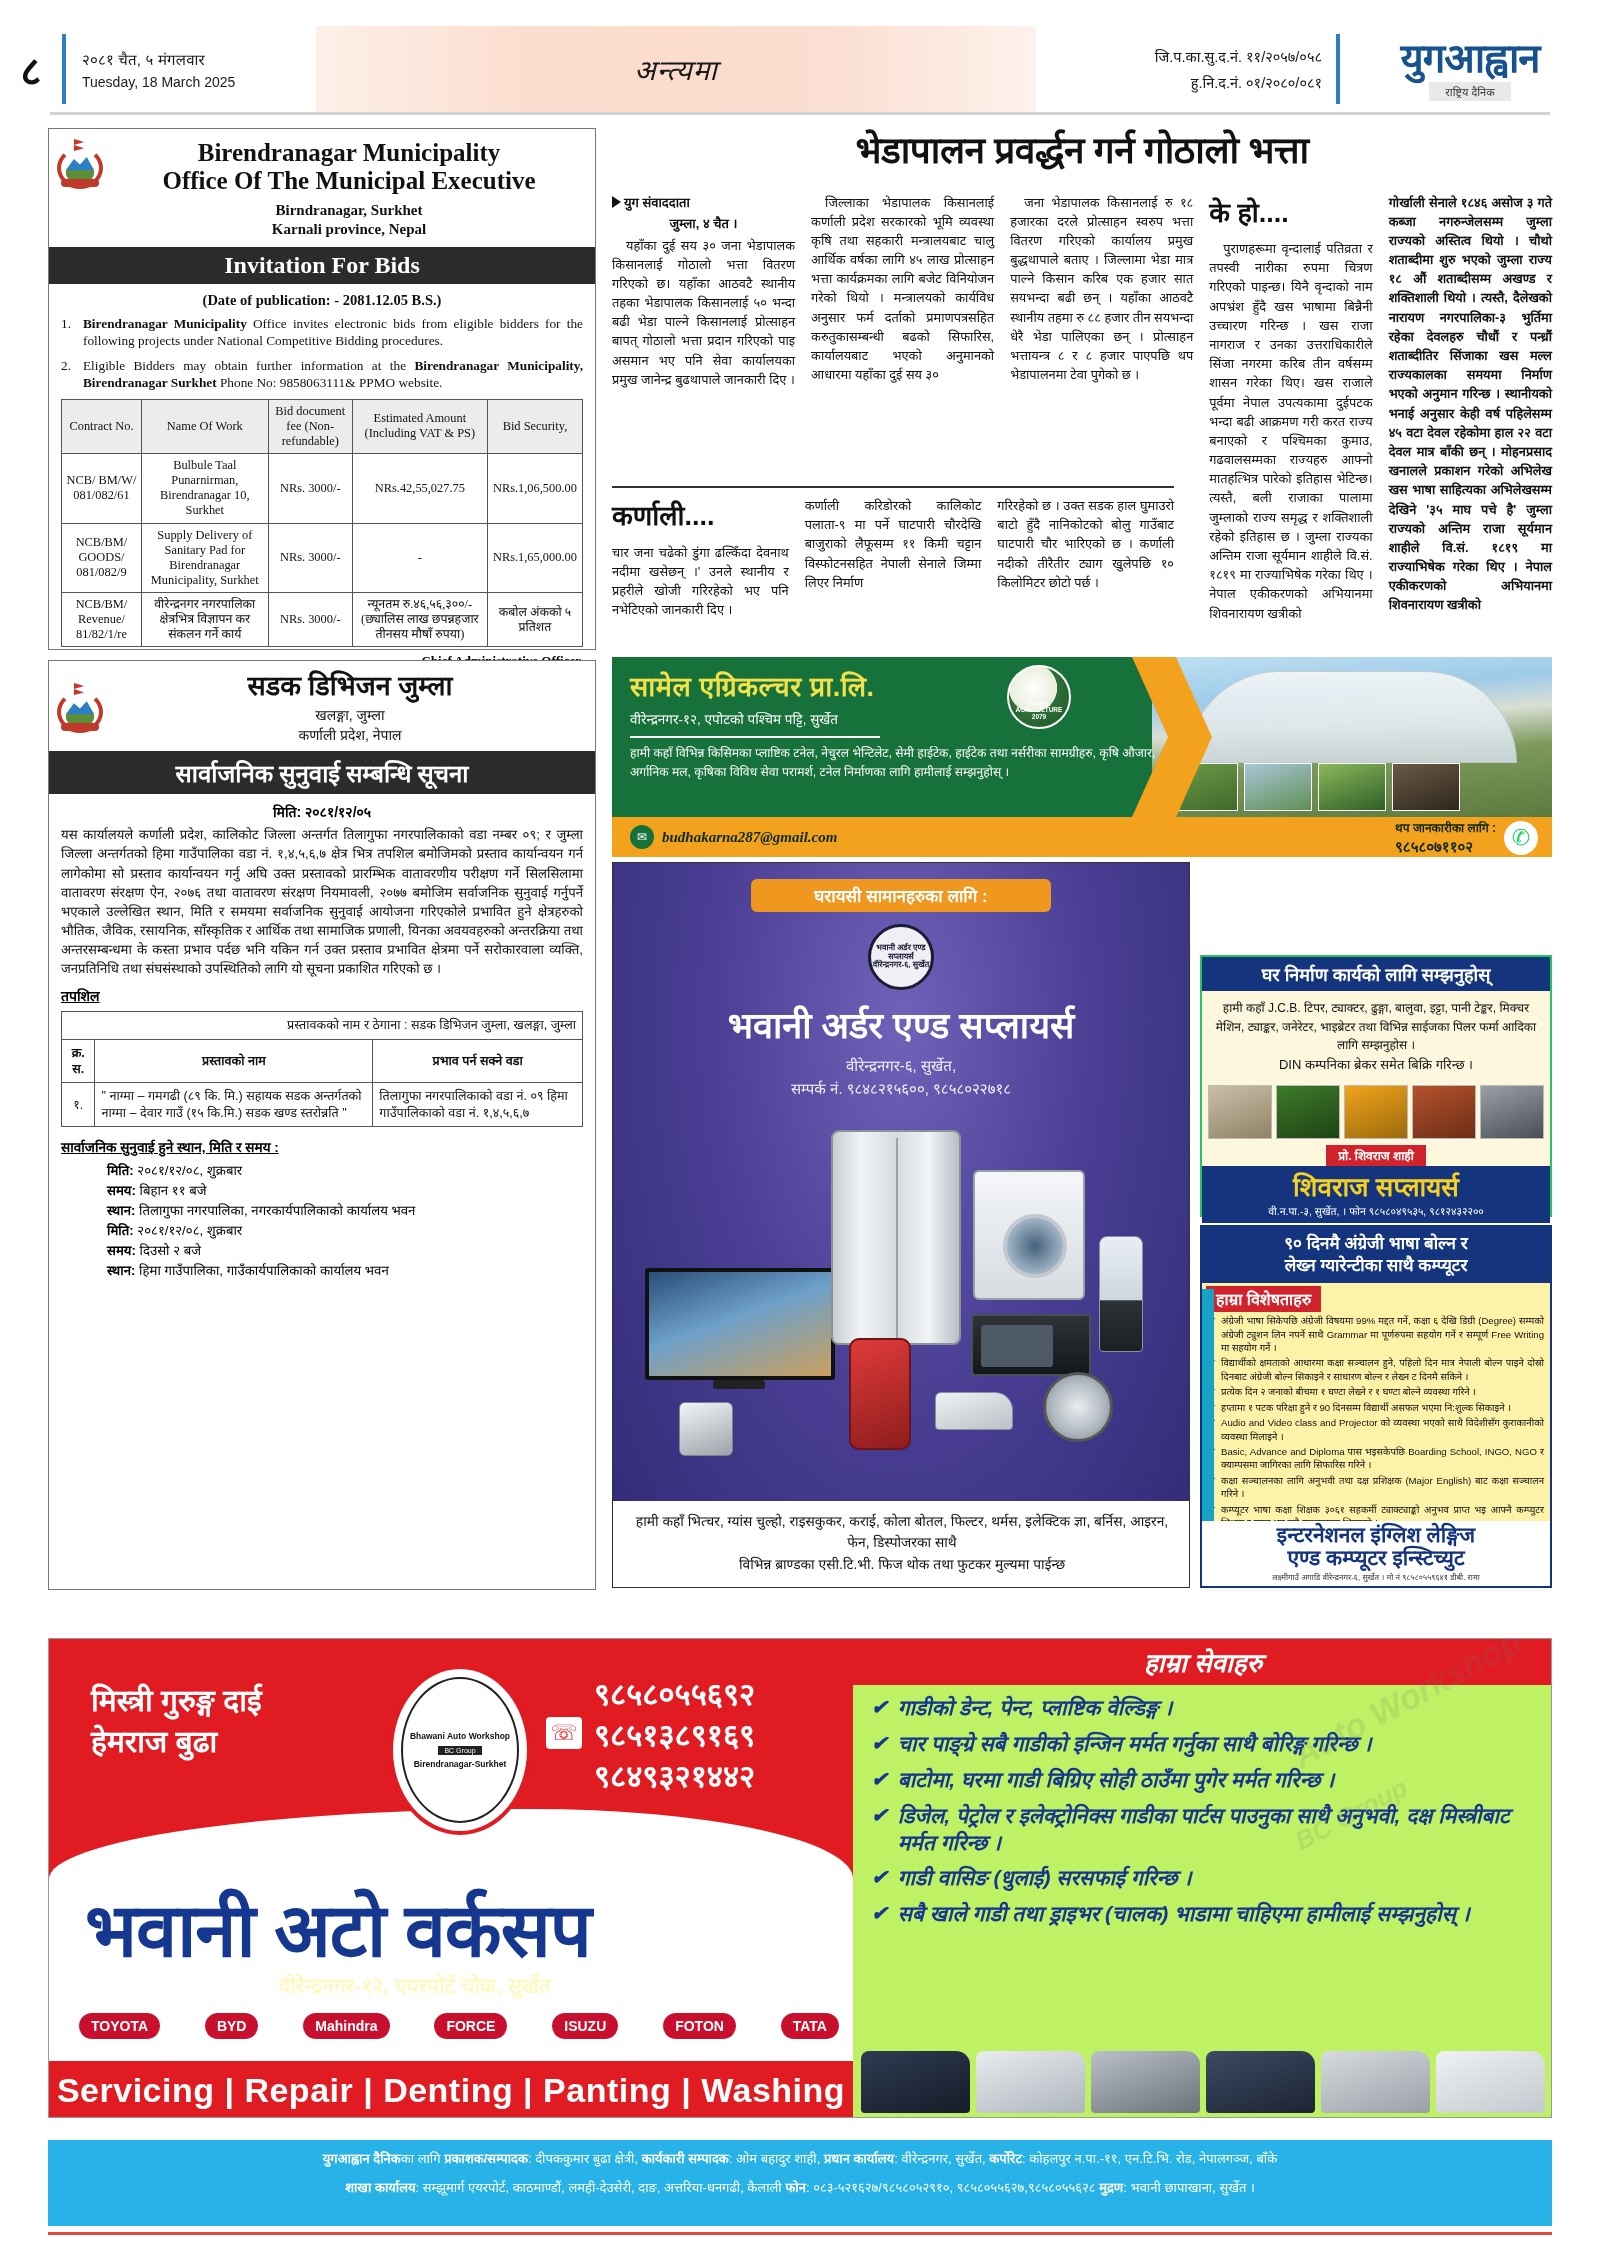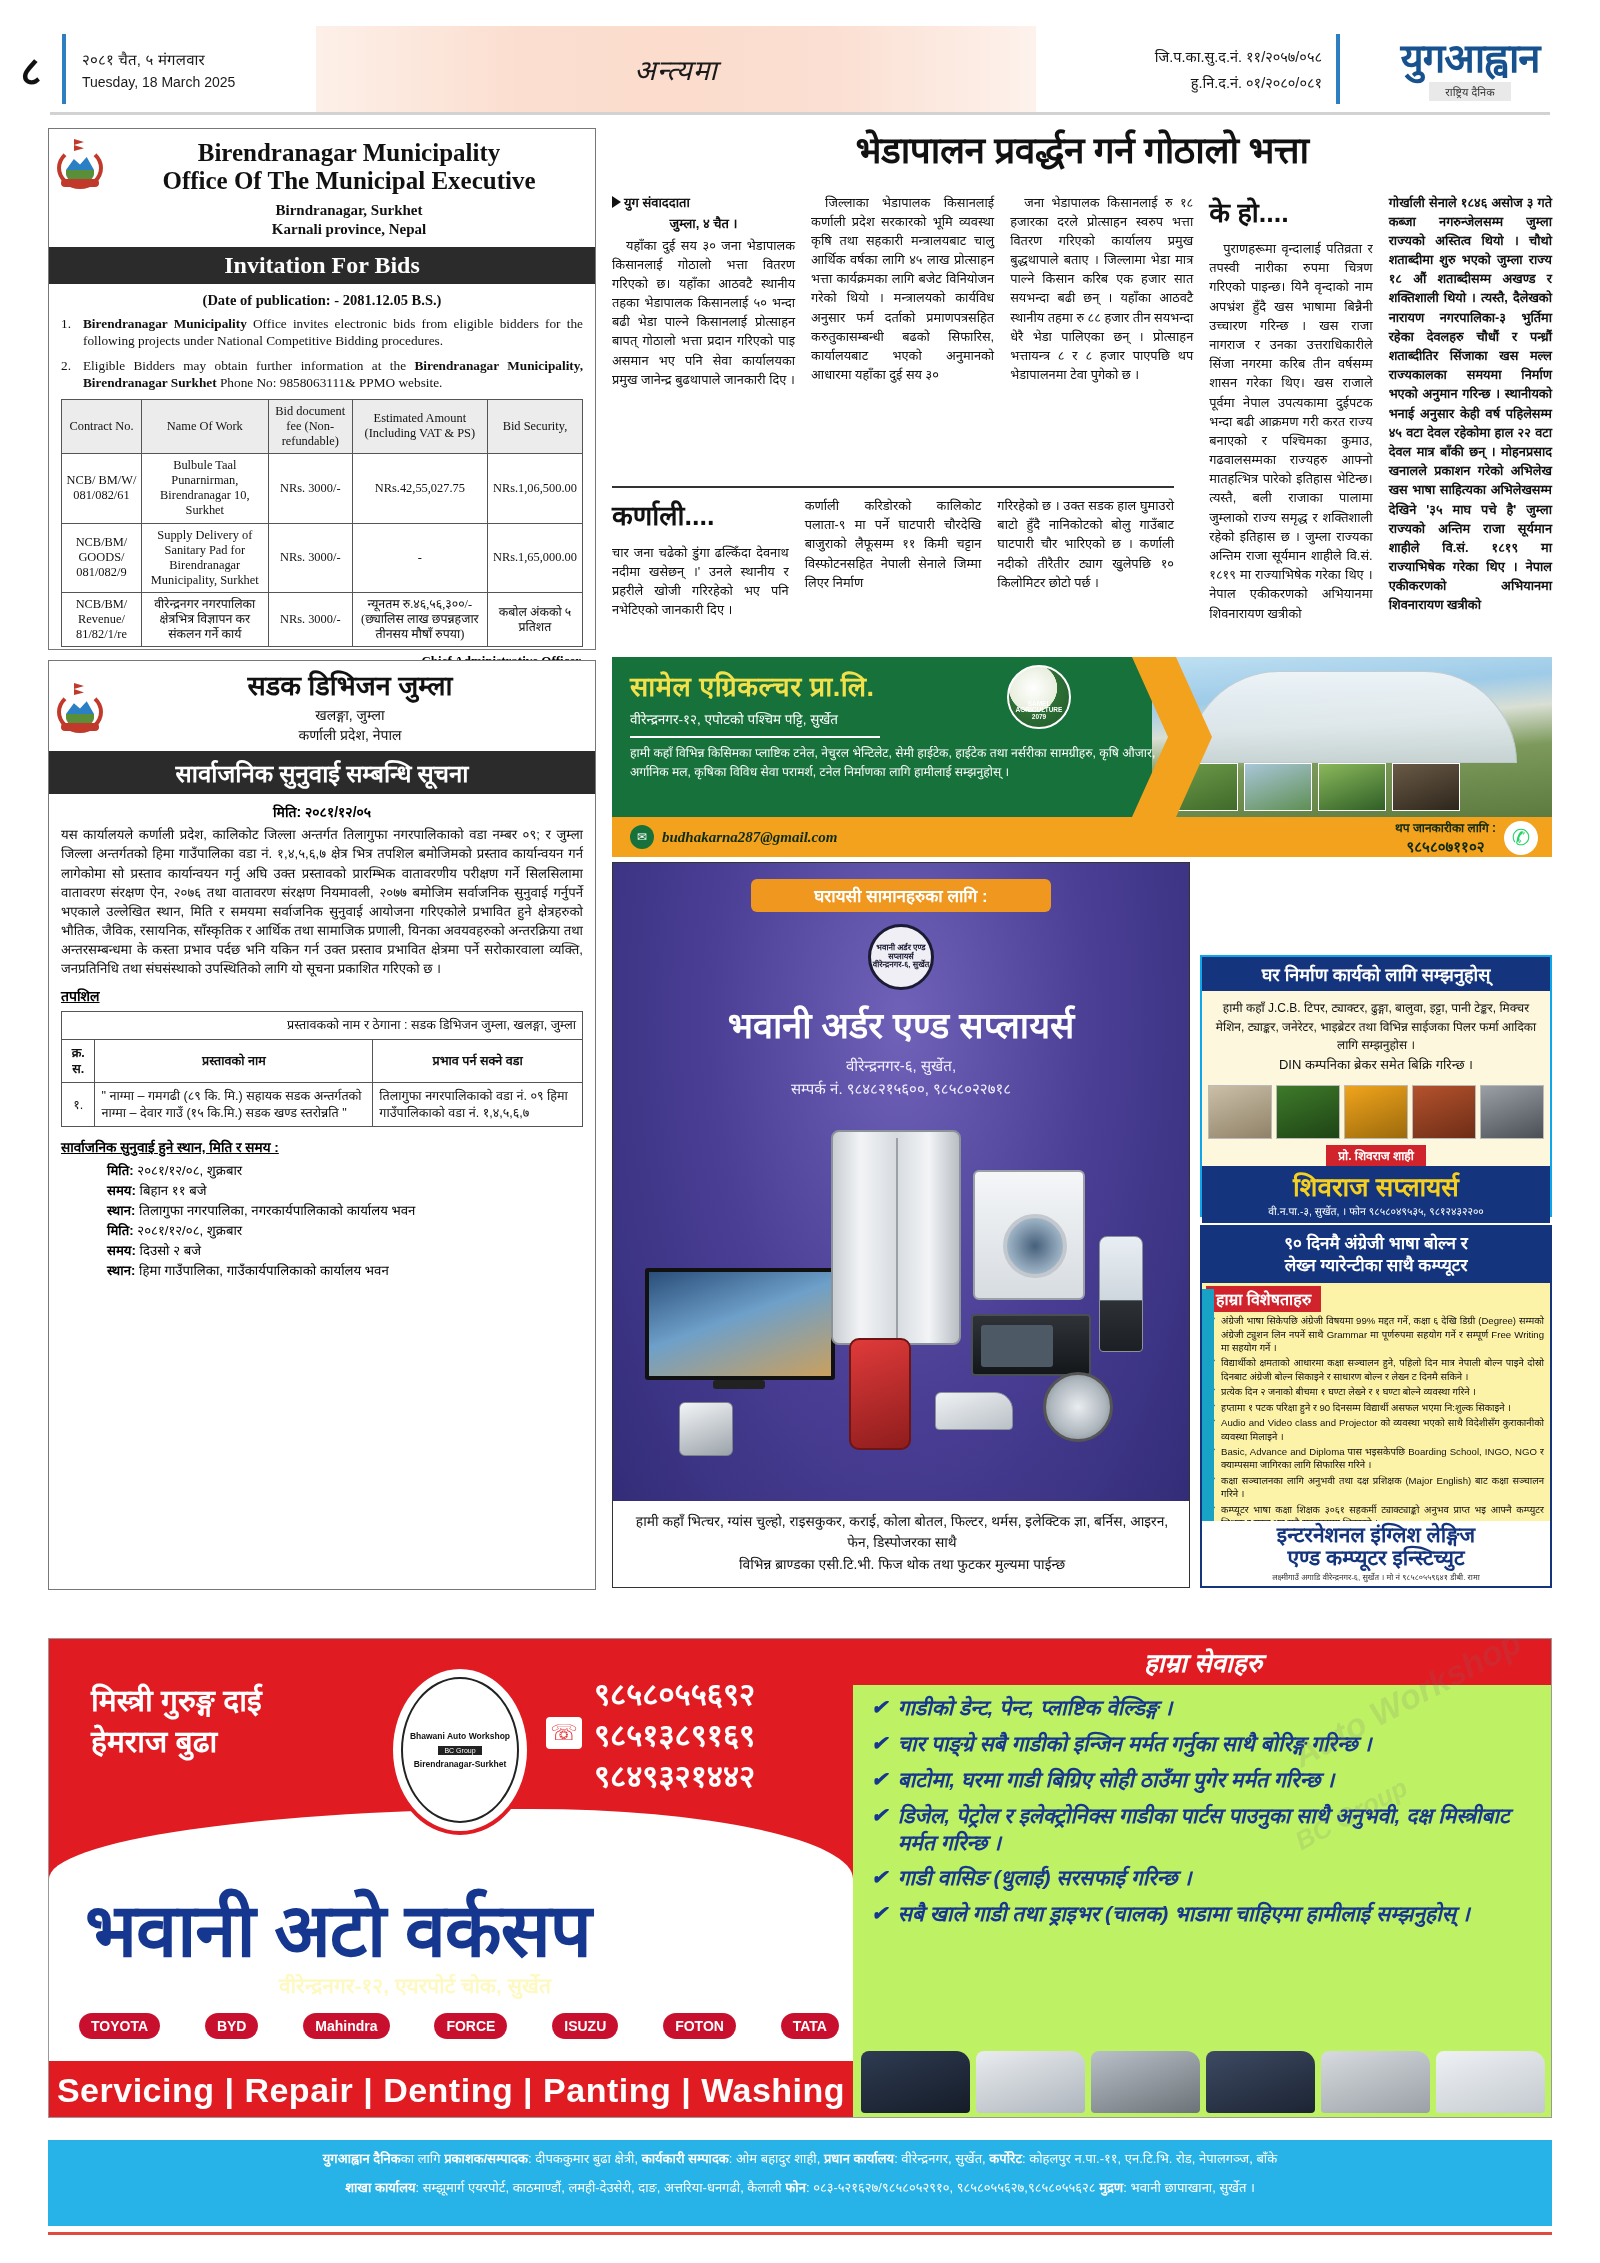--- a/index.html
+++ b/index.html
@@ -116,21 +116,21 @@
   .th2 { background:linear-gradient(160deg,#a9c6d8,#5f8f54); }
   .th3 { background:linear-gradient(160deg,#8bb85b,#2f5f27); }
   .th4 { background:linear-gradient(160deg,#6a5a46,#2e261c); }
   .samel-chev { position:absolute; left:520px; top:0; width:80px; height:160px; background:#f3a21d;
       clip-path:polygon(0 0, 55% 0, 100% 50%, 55% 100%, 0 100%, 45% 50%); }
   .samel-bar { position:absolute; left:0; bottom:0; width:940px; height:40px; background:#f3a21d; display:flex; align-items:center; }
   .samel-mail { display:flex; align-items:center; gap:8px; padding-left:18px; }
   .samel-mail .env { width:24px;height:24px;border-radius:50%; background:#17713a; color:#fff; font-size:12px; display:flex;align-items:center;justify-content:center; }
   .samel-mail span { font-family:"Liberation Serif", serif; font-size:15px; color:#0d2b12; font-weight:bold; font-style:italic; }
   .samel-wa { position:absolute; right:14px; top:2px; display:flex; align-items:center; gap:8px; }
-  .samel-wa .txt { text-align:center; color:#102a14; }
+  .samel-wa .txt { text-align:left; color:#102a14; }
   .samel-wa .txt .l1 { font-size:12px; font-weight:bold; }
   .samel-wa .txt .l2 { font-size:15px; font-weight:bold; }
   .samel-wa .wa { width:34px;height:34px;border-radius:50%;background:#fff;color:#25D366;display:flex;align-items:center;justify-content:center;font-size:22px; }
 
   
   #bhawani { position:absolute; left:612px; top:862px; width:578px; height:726px;
      background:radial-gradient(ellipse at 50% 22%, #6f62b8 0%, #4b3f96 45%, #2f2a74 100%); border:1px solid #333; overflow:hidden; }
   .bw-tag { margin:16px auto 0; width:300px; background:#f0971f; color:#fff; font-size:17px; font-weight:bold;
      text-align:center; border-radius:6px; padding:5px 0; }
   .bw-seal { margin:12px auto 0; width:66px; height:66px; border-radius:50%; background:#efeff5; border:3px solid #1b1b35;
@@ -158,21 +158,21 @@
   .bw-iron { position:absolute; left:322px; top:282px; width:78px; height:38px; border-radius:6px 18px 4px 4px;
      background:linear-gradient(160deg,#f0f2f4,#b9c0c7); border:1px solid #8c9299; }
   .bw-fan { position:absolute; left:430px; top:262px; width:70px; height:70px; border-radius:50%;
      background:radial-gradient(circle,#e9edf1 0%,#aeb6bd 60%,#6d757c 100%); border:3px solid #555; }
   .bw-kettle { position:absolute; left:66px; top:292px; width:54px; height:54px; border-radius:6px;
      background:linear-gradient(160deg,#f3f5f7,#9ba3aa); border:1px solid #7c848b; }
   .bw-foot { position:absolute; left:0; bottom:0; width:578px; background:#fff; color:#111; padding:10px 14px 12px;
      font-size:13.8px; line-height:1.55; text-align:center; }
 
   
-  #ghar { position:absolute; left:1200px; top:955px; width:352px; height:262px; border:2px solid #0ea5e9; background:#fdf8dd; }
+  #ghar { position:absolute; left:1200px; top:955px; width:352px; height:262px; border:2px solid #22c55e; background:#fdf8dd; }
   .gh-bar { background:#14357e; color:#fff; text-align:center; font-size:18px; font-weight:bold; padding:5px 0; }
   .gh-body { padding:8px 10px; font-size:12px; line-height:1.55; text-align:center; color:#111; }
   .gh-body .din { font-size:13px; }
   .gh-imgs { display:flex; gap:4px; padding:2px 6px; }
   .gh-imgs i { display:block; flex:1; height:54px; border:1px solid #bbb; }
   .gi1{background:linear-gradient(160deg,#cbbfa8,#8f8268);} .gi2{background:linear-gradient(160deg,#3e7a2a,#1e4415);}
   .gi3{background:linear-gradient(160deg,#f0a41c,#9c6a0c);} .gi4{background:linear-gradient(160deg,#b4522d,#6e2d16);}
   .gi5{background:linear-gradient(160deg,#9aa0a6,#4a4f55);}
   .gh-prop { text-align:center; margin-top:4px; }
   .gh-prop span { background:#d0232b; color:#fff; font-size:12px; font-weight:bold; padding:2px 12px; display:inline-block; }

